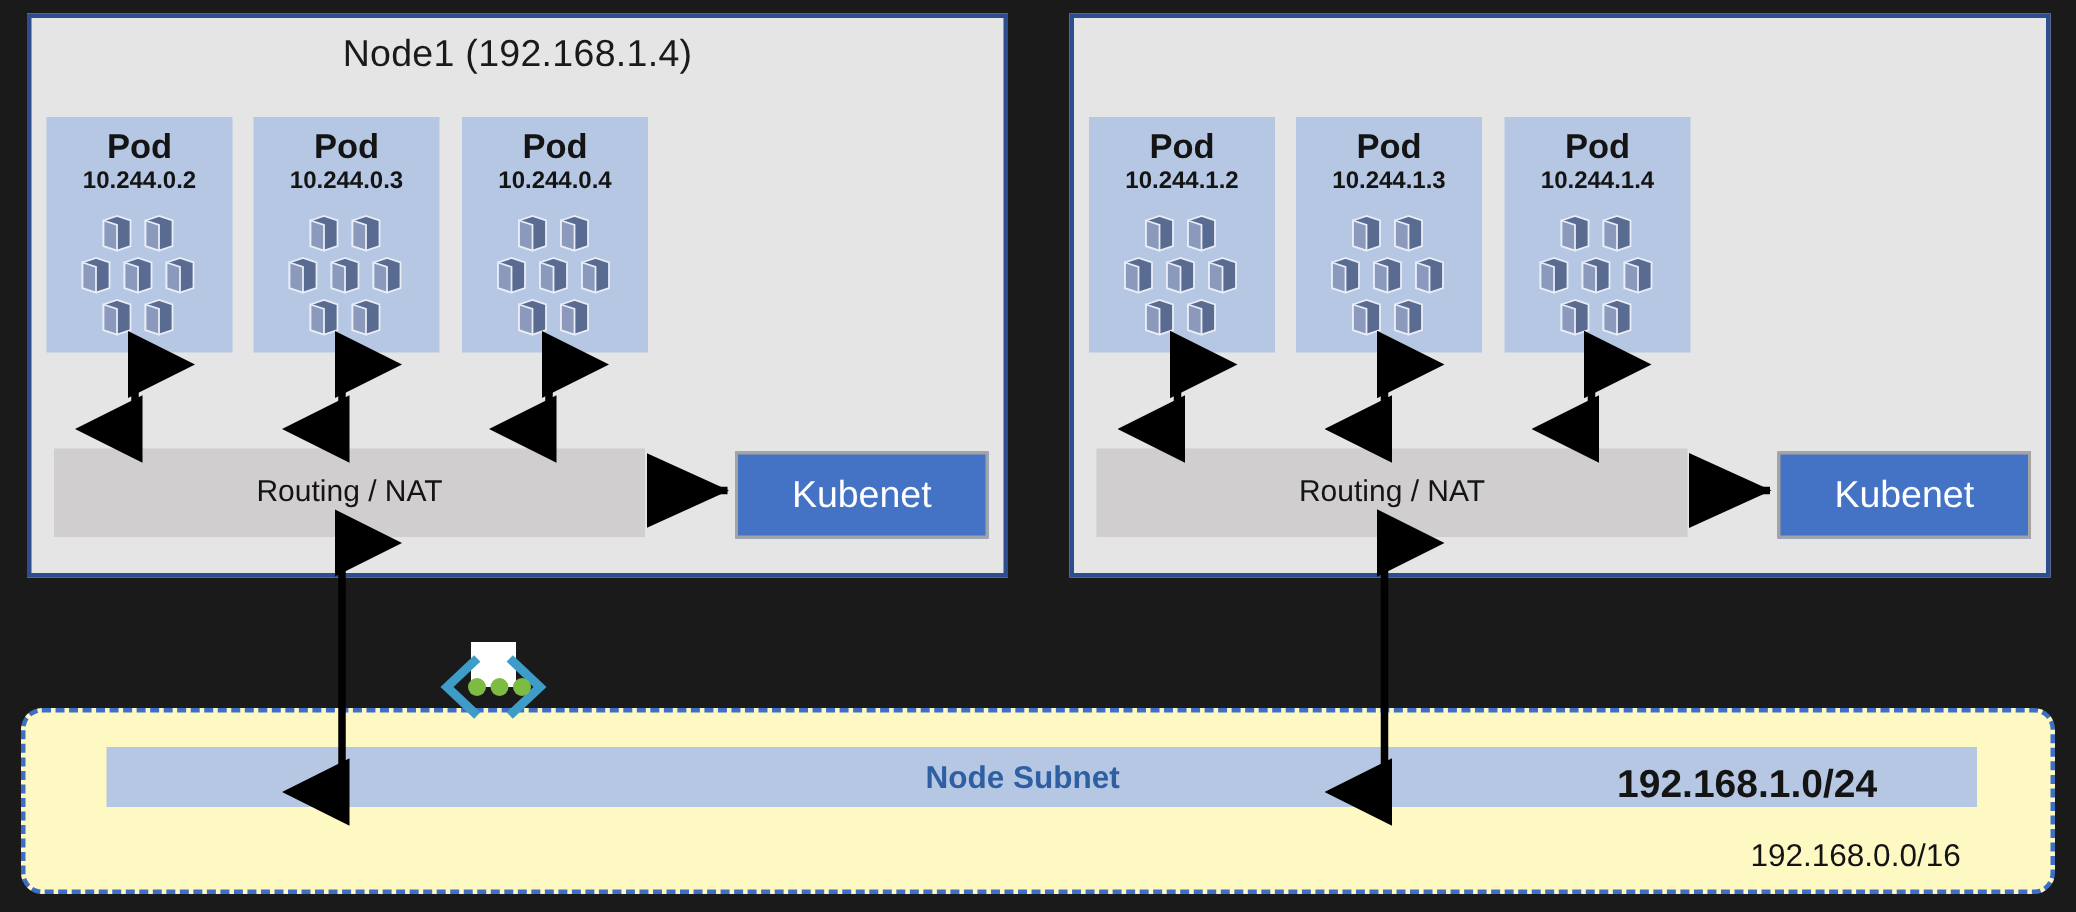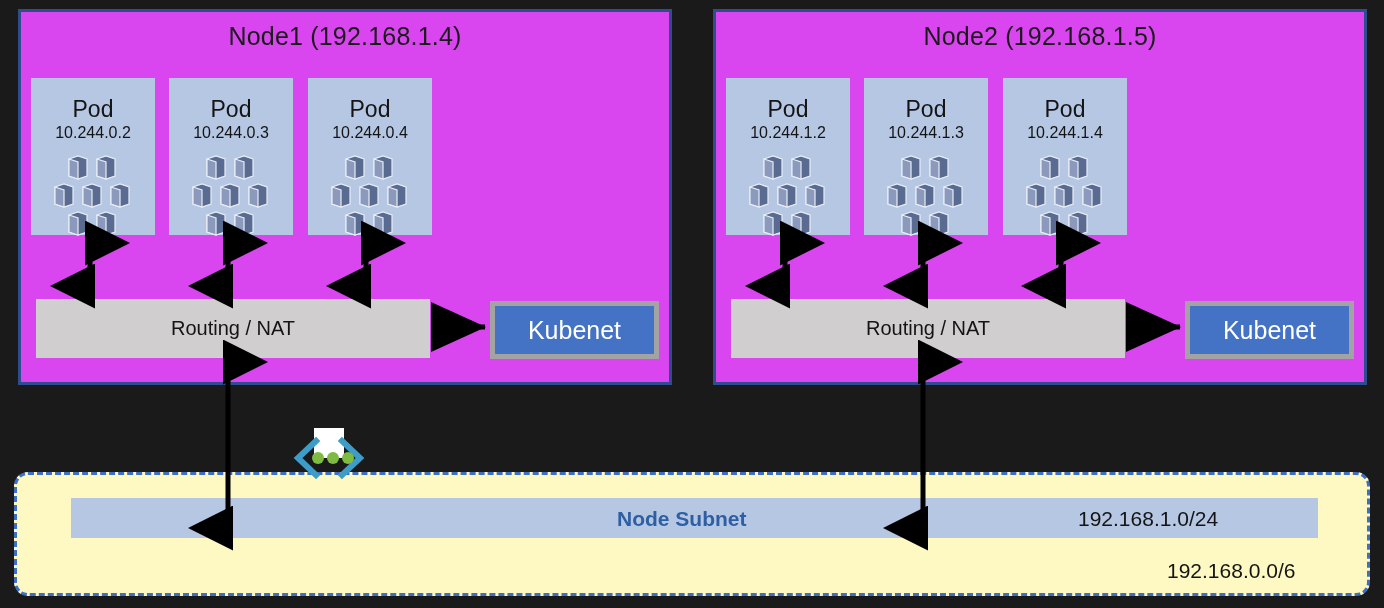--- a/index.html
+++ b/index.html
@@ -8,57 +8,58 @@
     background:#1a1a1a;
     font-family:"Liberation Sans", sans-serif;
     overflow:hidden;
     position:relative;
   }
   .stage{position:absolute;left:0;top:0;width:1384px;height:608px;}
 
   
   .node{
     position:absolute;
-    background:#d946ef;
+    background:#e5e5e5;
     border:3px solid #2E4D8E;
     box-sizing:border-box;
   }
   .node-title{
     position:absolute;left:0;right:0;top:10px;
     text-align:center;
     font-size:25px;
     color:#1a1a1a;
     letter-spacing:0.2px;
   }
 
   
   .pod{
     position:absolute;
     background:#B6C7E4;
     box-sizing:border-box;
     display:flex;flex-direction:column;align-items:center;
-    padding-top:20px;
+    padding-top:8px;
+    font-weight:bold;
   }
   .pod-label{font-size:23px;color:#141414;line-height:1.04;}
   .pod-ip{font-size:16px;color:#141414;line-height:1.2;margin-top:1px;}
   .pod-icon{margin-top:12px;}
 
   
   .routing{
     position:absolute;
     background:#D0CECE;
     display:flex;align-items:center;justify-content:center;
     font-size:20px;color:#141414;
     box-sizing:border-box;
   }
   
   .kubenet{
     position:absolute;
     background:#4472C4;
-    border:5px solid #a3a3a3;
+    border:2px solid #a3a3a3;
     display:flex;align-items:center;justify-content:center;
     font-size:25px;color:#ffffff;
     box-sizing:border-box;
   }
 
   
   .vnet{
     position:absolute;
     background:#fef9c3;
     border:3px dashed #3F6FC4;
@@ -68,21 +69,21 @@
   .subnet-bar{
     position:absolute;
     background:#B6C7E4;
   }
   .subnet-name{
     position:absolute;
     font-size:21px;font-weight:bold;color:#2E5FA3;
   }
   .subnet-cidr{
     position:absolute;
-    font-size:21px;color:#141414;
+    font-size:26px;color:#141414;font-weight:bold;
   }
   .vnet-name{
     position:absolute;
     font-size:27px;font-weight:bold;color:#2E5FA3;
   }
   .vnet-cidr{
     position:absolute;
     font-size:21px;color:#141414;
   }
 
@@ -215,21 +216,20 @@
         </svg>
       </div>
     </div>
 
     <div class="routing" style="left:15px;top:287px;width:394px;height:59px;">Routing / NAT</div>
 
     <div class="kubenet" style="left:469px;top:289px;width:169px;height:58px;">Kubenet</div>
   </div>
 
   <div class="node" style="left:713px;top:9px;width:654px;height:376px;">
-    <div class="node-title">Node2 (192.168.1.5)</div>
 
     <div class="pod" style="left:10px;top:66px;width:124px;height:157px;">
       <div class="pod-label">Pod</div>
       <div class="pod-ip">10.244.1.2</div>
       <div class="pod-icon">
         <svg width="96" height="84" viewBox="0 0 96 84">
           <g fill="#5A6B92" stroke="#E9EDF6" stroke-width="1.2">
             <g transform="translate(20,2)">
                 <path d="M4 3 L13 0 L22 3 L22 20 L13 23 L4 20 Z"></path>
                 <path d="M4 3 L13 6 L13 23 L4 20 Z" fill="#8A99BC"></path>
@@ -343,21 +343,21 @@
 
     <div class="routing" style="left:15px;top:287px;width:394px;height:59px;">Routing / NAT</div>
 
     <div class="kubenet" style="left:469px;top:289px;width:169px;height:58px;">Kubenet</div>
   </div>
 
   <div class="vnet" style="left:14px;top:472px;width:1356px;height:124px;">
     <div class="subnet-bar" style="left:54px;top:23px;width:1247px;height:40px;"></div>
     <div class="subnet-name" style="left:600px;top:32px;">Node Subnet</div>
     <div class="subnet-cidr" style="left:1061px;top:32px;">192.168.1.0/24</div>
-    <div class="vnet-cidr" style="left:1150px;top:84px;">192.168.0.0/6</div>
+    <div class="vnet-cidr" style="left:1150px;top:84px;">192.168.0.0/16</div>
   </div>
 
   <div class="vnet-icon" style="left:286px;top:428px;width:86px;height:58px;">
     <svg width="86" height="58" viewBox="0 0 86 58">
       <rect x="28" y="0" width="30" height="30" fill="#FFFFFF"></rect>
       <g stroke="#3E9CC8" stroke-width="6" fill="none" stroke-linecap="square">
         <path d="M30 13 L12 30 L30 47"></path>
         <path d="M56 13 L74 30 L56 47"></path>
       </g>
       <circle cx="32" cy="30" r="6" fill="#7DBB42"></circle>

